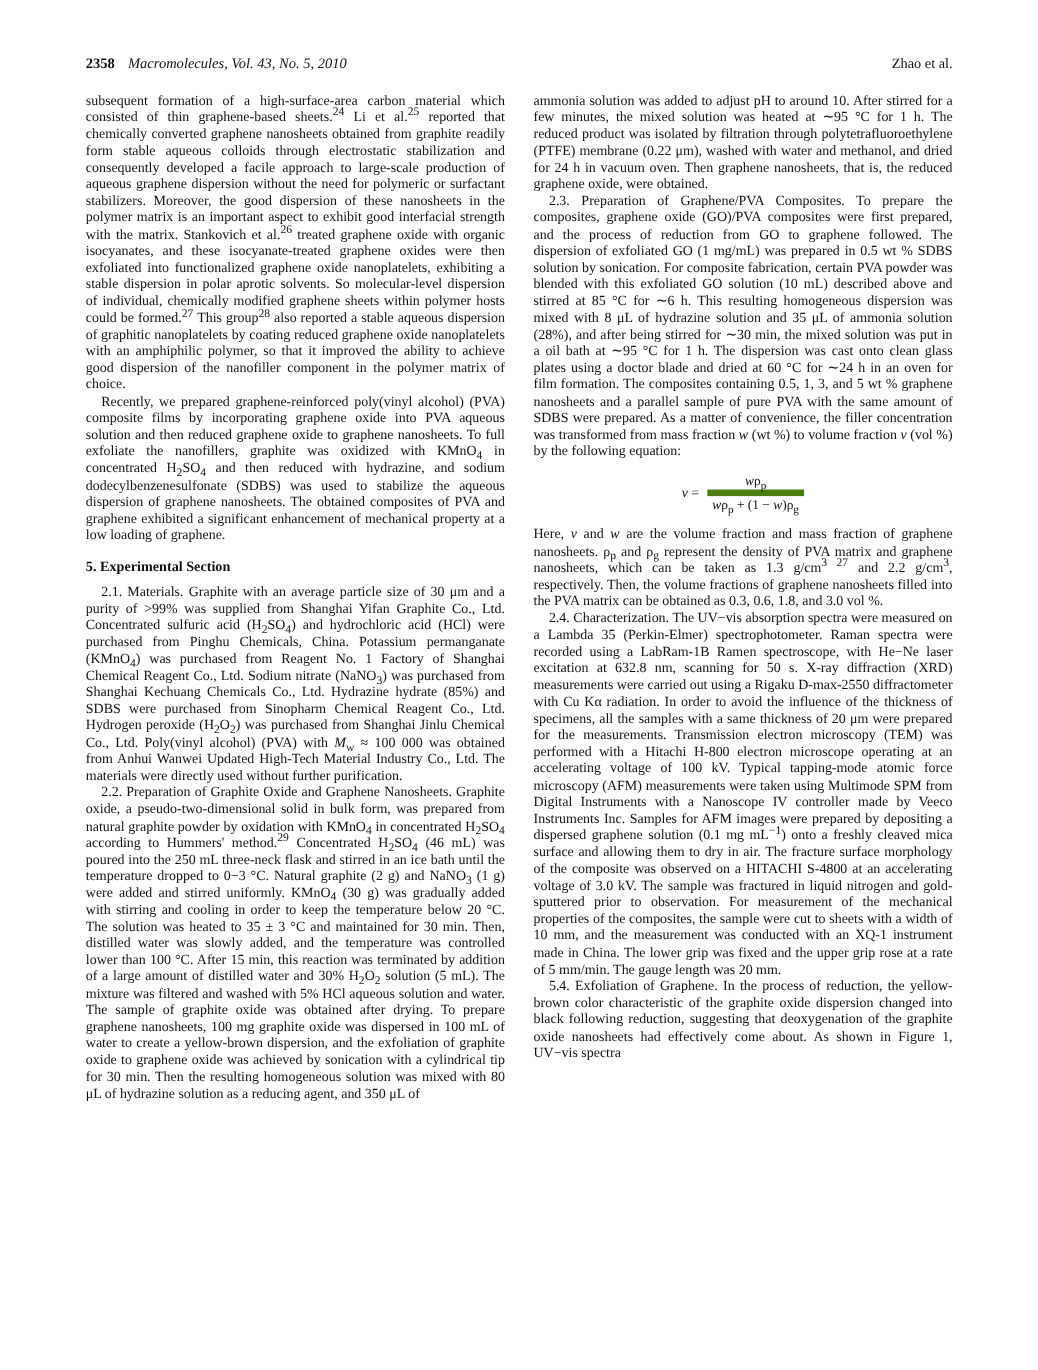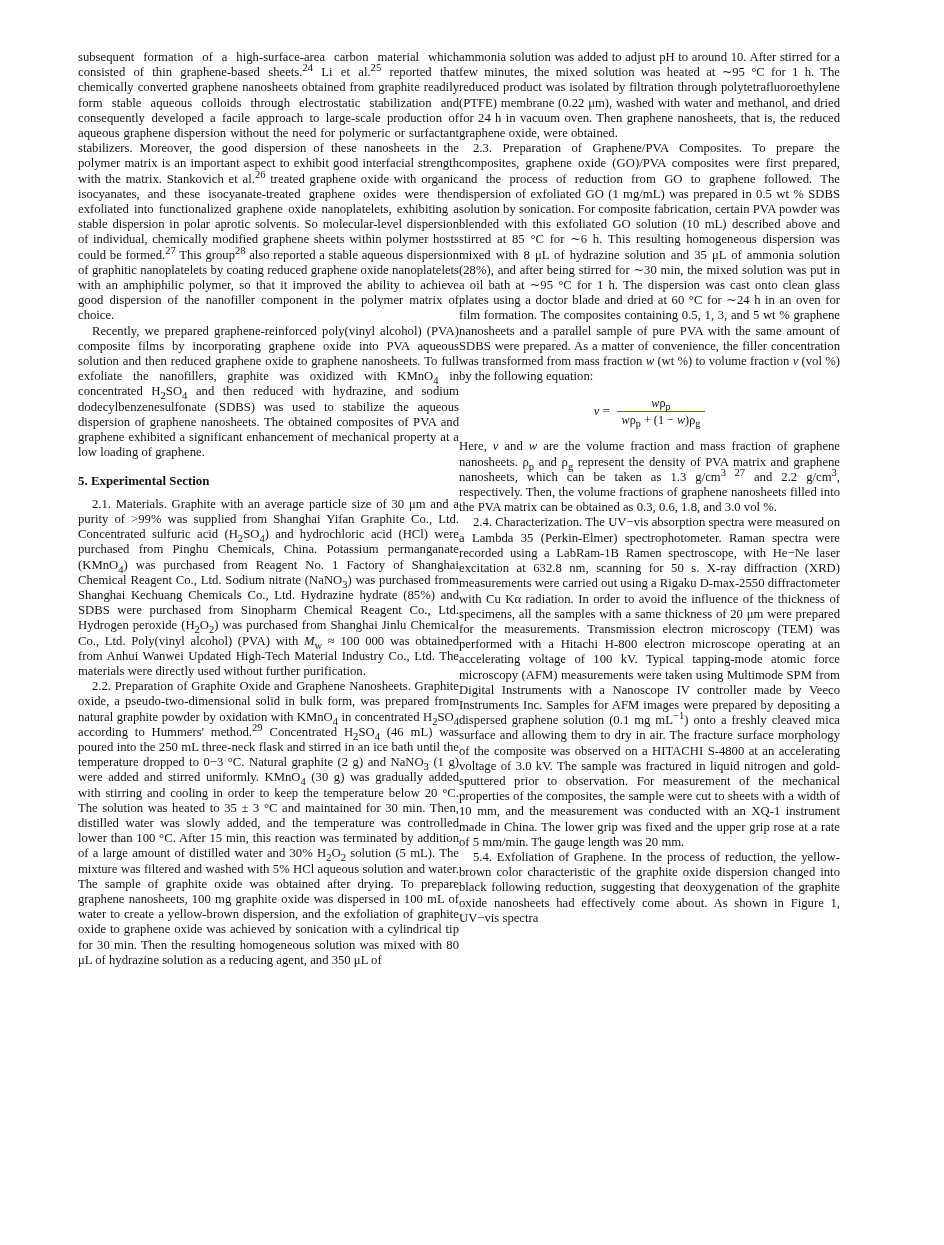--- a/index.html
+++ b/index.html
@@ -19,21 +19,21 @@
   .page-header {
     display: flex;
     justify-content: space-between;
     align-items: baseline;
     font-size: 13.2px;
     margin-bottom: 18px;
   }
   .page-header .pagenum { font-weight: bold; margin-right: 12px; }
   .page-header .journal { font-style: italic; }
   .page-header .authors { font-size: 13px; }
-  .columns { display: flex; }
+  .columns { display: flex; gap: 26px; }
   .col {
     width: 381px;
     font-size: 12.7px;
     line-height: 15.2px;
     text-align: justify;
     hyphens: auto;
     -webkit-hyphens: auto;
   }
   p.para { text-indent: 14px; }
   p.para.noindent { text-indent: 0; }
@@ -53,29 +53,35 @@
     text-align: center;
     font-size: 12.6px;
   }
   .frac {
     display: inline-flex;
     flex-direction: column;
     text-align: center;
     font-size: 12.2px;
     line-height: 14px;
   }
-  .frac .num { padding: 0 5px 1px 5px; border-bottom: 1px solid #4d7c0f; }
+  .frac .num { padding: 0 5px 1px 5px; border-bottom: 6px solid #4d7c0f; }
   .frac .den { padding: 1px 5px 0 5px; }
   sup, sub { line-height: 0; }
 </style>
 </head>
 <body>
 
 <div class="page">
 
+  <header class="page-header">
+    <div class="head-left">
+      <span class="pagenum">2358</span><span class="journal">Macromolecules, Vol. 43, No. 5, 2010</span>
+    </div>
+    <div class="authors">Zhao et al.</div>
+  </header>
 
   <div class="columns">
 
     <div class="col">
       <p class="para noindent"><span>subsequent formation of a high-surface-area carbon material which consisted of thin graphene-based sheets.<sup>24</sup> Li et al.<sup>25</sup> reported that chemically converted graphene nanosheets obtained from graphite readily form stable aqueous colloids through electrostatic stabilization and consequently developed a facile approach to large-scale production of aqueous graphene dispersion without the need for polymeric or surfactant stabilizers. Moreover, the good dispersion of these nanosheets in the polymer matrix is an important aspect to exhibit good interfacial strength with the matrix. Stankovich et al.<sup>26</sup> treated graphene oxide with organic isocyanates, and these isocyanate-treated graphene oxides were then exfoliated into functionalized graphene oxide nanoplatelets, exhibiting a stable dispersion in polar aprotic solvents. So molecular-level dispersion of individual, chemically modified graphene sheets within polymer hosts could be formed.<sup>27</sup> This group<sup>28</sup> also reported a stable aqueous dispersion of graphitic nanoplatelets by coating reduced graphene oxide nanoplatelets with an amphiphilic polymer, so that it improved the ability to achieve good dispersion of the nanofiller component in the polymer matrix of choice.</span></p>
       <p class="para"><span>Recently, we prepared graphene-reinforced poly(vinyl alcohol) (PVA) composite films by incorporating graphene oxide into PVA aqueous solution and then reduced graphene oxide to graphene nanosheets. To full exfoliate the nanofillers, graphite was oxidized with KMnO<sub>4</sub> in concentrated H<sub>2</sub>SO<sub>4</sub> and then reduced with hydrazine, and sodium dodecylbenzenesulfonate (SDBS) was used to stabilize the aqueous dispersion of graphene nanosheets. The obtained composites of PVA and graphene exhibited a significant enhancement of mechanical property at a low loading of graphene.</span></p>
 
       <h2 class="sec">5. Experimental Section</h2>
 
       <p class="para"><b class="lead">2.1. Materials.</b> <span>Graphite with an average particle size of 30 μm and a purity of &gt;99% was supplied from Shanghai Yifan Graphite Co., Ltd. Concentrated sulfuric acid (H<sub>2</sub>SO<sub>4</sub>) and hydrochloric acid (HCl) were purchased from Pinghu Chemicals, China. Potassium permanganate (KMnO<sub>4</sub>) was purchased from Reagent No. 1 Factory of Shanghai Chemical Reagent Co., Ltd. Sodium nitrate (NaNO<sub>3</sub>) was purchased from Shanghai Kechuang Chemicals Co., Ltd. Hydrazine hydrate (85%) and SDBS were purchased from Sinopharm Chemical Reagent Co., Ltd. Hydrogen peroxide (H<sub>2</sub>O<sub>2</sub>) was purchased from Shanghai Jinlu Chemical Co., Ltd. Poly(vinyl alcohol) (PVA) with <i>M</i><sub>w</sub> ≈ 100 000 was obtained from Anhui Wanwei Updated High-Tech Material Industry Co., Ltd. The materials were directly used without further purification.</span></p>

